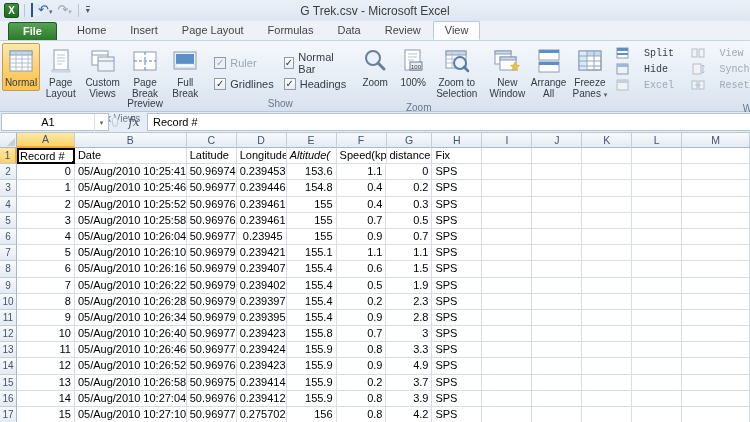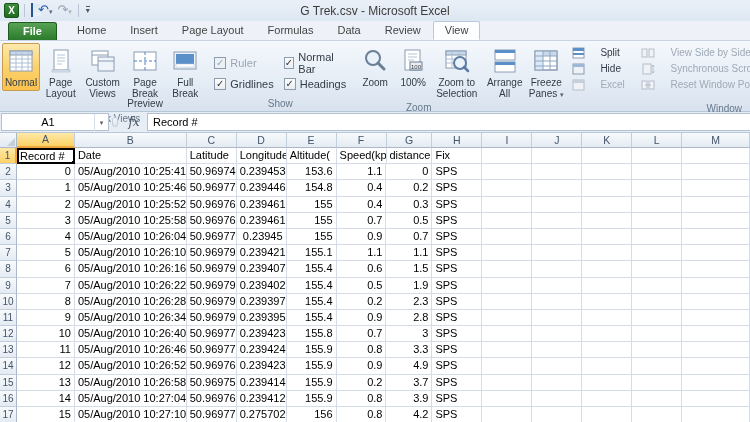--- a/index.html
+++ b/index.html
@@ -40,21 +40,21 @@
   .bigbtn.selected { background:linear-gradient(#fde9ad,#fcd26e 50%,#fbc24d); border-color:#c69c50; }
   .bigbtn .bicon { height:30px; display:flex; align-items:center; }
 
   .show-grid { display:grid; grid-template-columns:auto auto; gap:3px 10px; padding:8px 6px 0; }
   .chk { display:flex; align-items:center; gap:4px; font-size:11px; color:#323c48; }
   .chk .box { width:12px; height:12px; border:1px solid #8d9daf; background:linear-gradient(#fdfdfd,#e9edf2); font-size:10px; line-height:10px; text-align:center; color:#333; }
   .chk.disabled { color:#9aa6b3; }
   .chk.disabled .box { color:#9aa6b3; background:#eef1f4; }
 
   .smallcol { display:flex; flex-direction:column; justify-content:flex-start; padding-top:3px; gap:2px; }
-  .smallbtn { display:flex; align-items:flex-start; gap:15px; font-size:10px; color:#323c48; padding:1px 4px; white-space:nowrap; }
+  .smallbtn { display:flex; align-items:flex-end; gap:15px; font-size:10px; color:#323c48; padding:1px 4px; white-space:nowrap;font-family:Liberation Mono, monospace; }
   .smallbtn.disabled { color:#9fa9b6; }
   .dropdown-glyph { font-size:7px; color:#55606c; }
 
   
   .formulabar { height:21px; background:#e7edf4; border-bottom:1px solid #b9c7d6; display:flex; align-items:stretch; }
   .namebox { width:108px; background:#fff; border:1px solid #b3c1d1; margin:1px 0 1px 1px; display:flex; align-items:center; }
   .namebox .nb-text { flex:1; text-align:center; font-size:11px; }
   .nb-drop { width:14px; font-size:7px; color:#55606c; text-align:center; border-left:1px solid #d7dfe8; line-height:17px; }
   .fb-divider { width:12px; display:flex; align-items:center; justify-content:center; }
   .fb-divider span { width:6px; height:10px; border-radius:4px; background:linear-gradient(#f7fafc,#dbe3ec); border:1px solid #c2cedb; }
@@ -228,20 +228,32 @@
         <span class="blabel">Zoom to Selection</span>
       </div>
     </div>
     <div class="rgroup-label">Zoom</div>
   </div>
 
   <div class="gsep"></div>
 
   <div class="rgroup" style="flex:1;">
     <div class="rgroup-content">
+      <div class="bigbtn">
+        <span class="bicon">
+          <svg width="28" height="26" viewBox="0 0 28 26">
+              <rect x="2" y="3" width="16" height="13" fill="#fff" stroke="#8a9cb2"></rect>
+              <rect x="2" y="3" width="16" height="3" fill="#c9d9ec" stroke="#8a9cb2"></rect>
+              <rect x="7" y="9" width="16" height="13" fill="#fff" stroke="#8a9cb2"></rect>
+              <rect x="7" y="9" width="16" height="3" fill="#c9d9ec" stroke="#8a9cb2"></rect>
+              <path d="M22 14l1.5 3 3 .5-2.5 2 .5 3-2.5-1.5-2.5 1.5.5-3-2.5-2 3-.5z" fill="#f4c430" stroke="#c79a1e" stroke-width="0.5"></path>
+            </svg>
+        </span>
+        <span class="blabel">New Window</span>
+      </div>
       <div class="bigbtn">
         <span class="bicon">
           <svg width="24" height="26" viewBox="0 0 24 26">
               <rect x="2" y="2" width="20" height="10" fill="#fff" stroke="#8a9cb2"></rect>
               <rect x="2" y="2" width="20" height="3" fill="#5b8fc9"></rect>
               <rect x="2" y="14" width="20" height="10" fill="#fff" stroke="#8a9cb2"></rect>
               <rect x="2" y="14" width="20" height="3" fill="#5b8fc9"></rect>
             </svg>
         </span>
         <span class="blabel">Arrange All</span>
@@ -341,21 +353,21 @@
       <div class="colhead" style="width: 50px;">L</div>
       <div class="colhead" style="width: 68px;">M</div>
     </div>
   <div id="gridrows">
       <div class="sheet-row">
         <div class="rowhead sel" style="width: 17px;">1</div>
         <div class="cell selected" style="width: 58px;">Record #<span class="fill-handle"></span></div>
         <div class="cell" style="width: 112px;">Date</div>
         <div class="cell" style="width: 50px;">Latitude</div>
         <div class="cell" style="width: 50px;">Longitude</div>
-        <div class="cell" style="width: 50px;">Altitude(</div>
+        <div class="cell" style="width: 50px; font-style: italic;">Altitude(</div>
         <div class="cell" style="width: 50px;">Speed(kp</div>
         <div class="cell" style="width: 46px;">distanceS</div>
         <div class="cell" style="width: 50px;">Fix</div>
         <div class="cell" style="width: 50px;"></div>
         <div class="cell" style="width: 50px;"></div>
         <div class="cell" style="width: 50px;"></div>
         <div class="cell" style="width: 50px;"></div>
         <div class="cell" style="width: 68px;"></div>
       </div>
       <div class="sheet-row">

